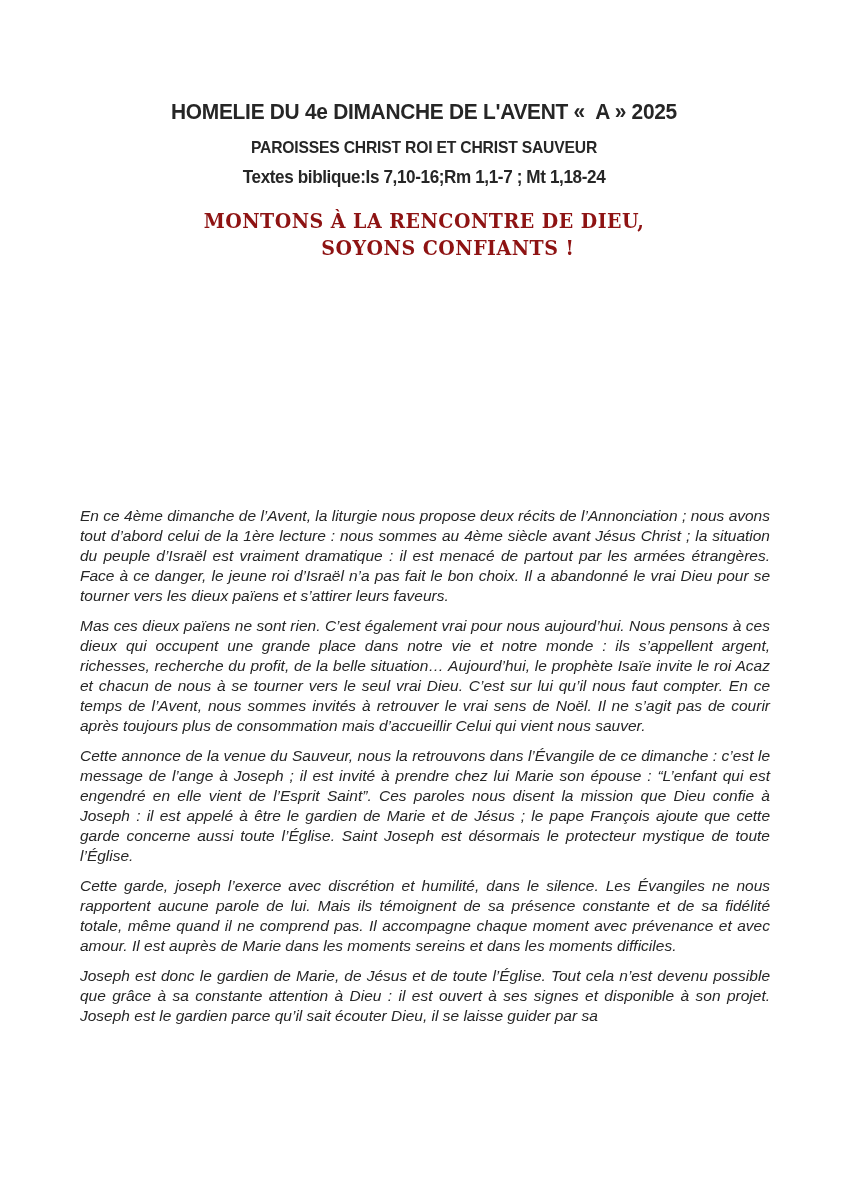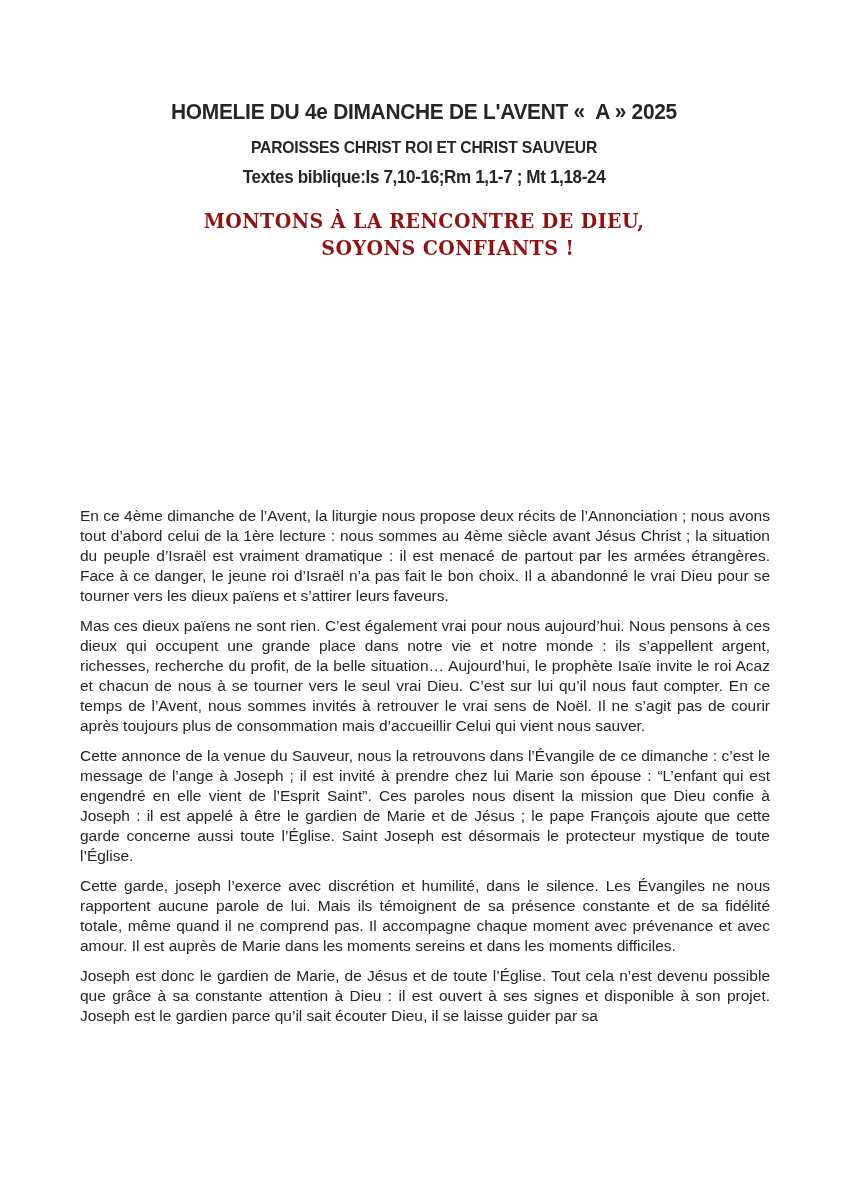--- a/index.html
+++ b/index.html
@@ -92,20 +92,21 @@
     width: 690px;
     font-family: "Liberation Sans", sans-serif;
     font-size: 15.5px;
     line-height: 20px;
     color: #262626;
     text-align: justify;
   }
   .body-text p {
     margin: 0 0 10px 0;
     padding: 0;
+    font-style: italic;
   }
   .body-text p:last-child {
     margin-bottom: 3px;
   }
 </style>
 </head>
 <body>
 
 <div class="page">
 

